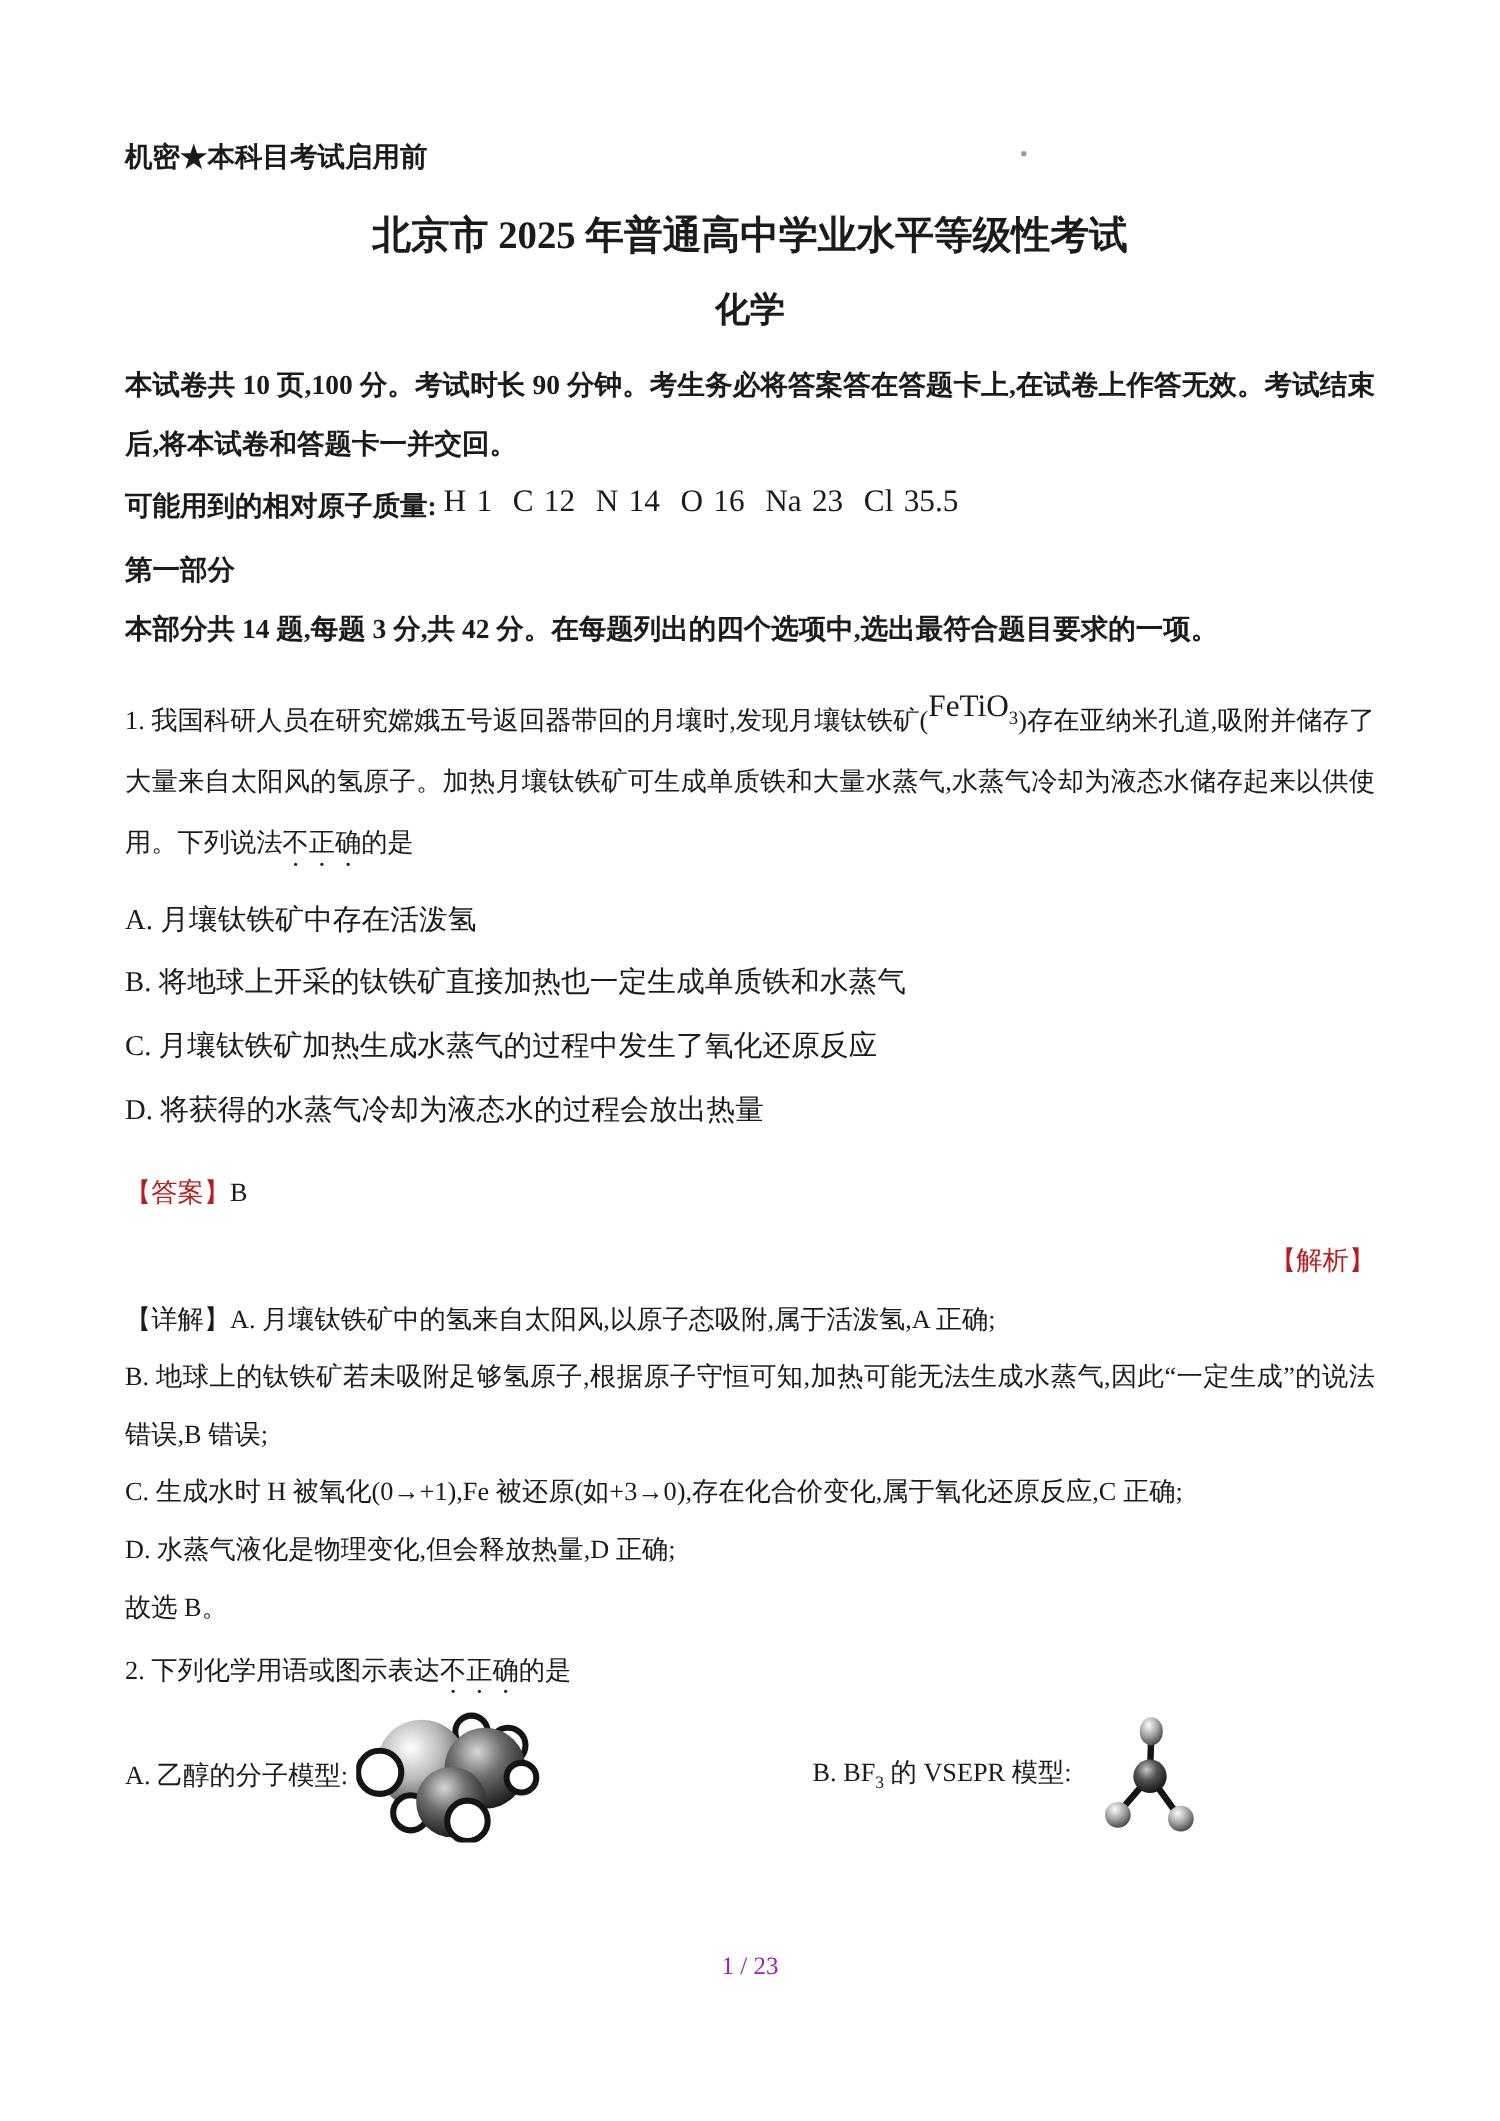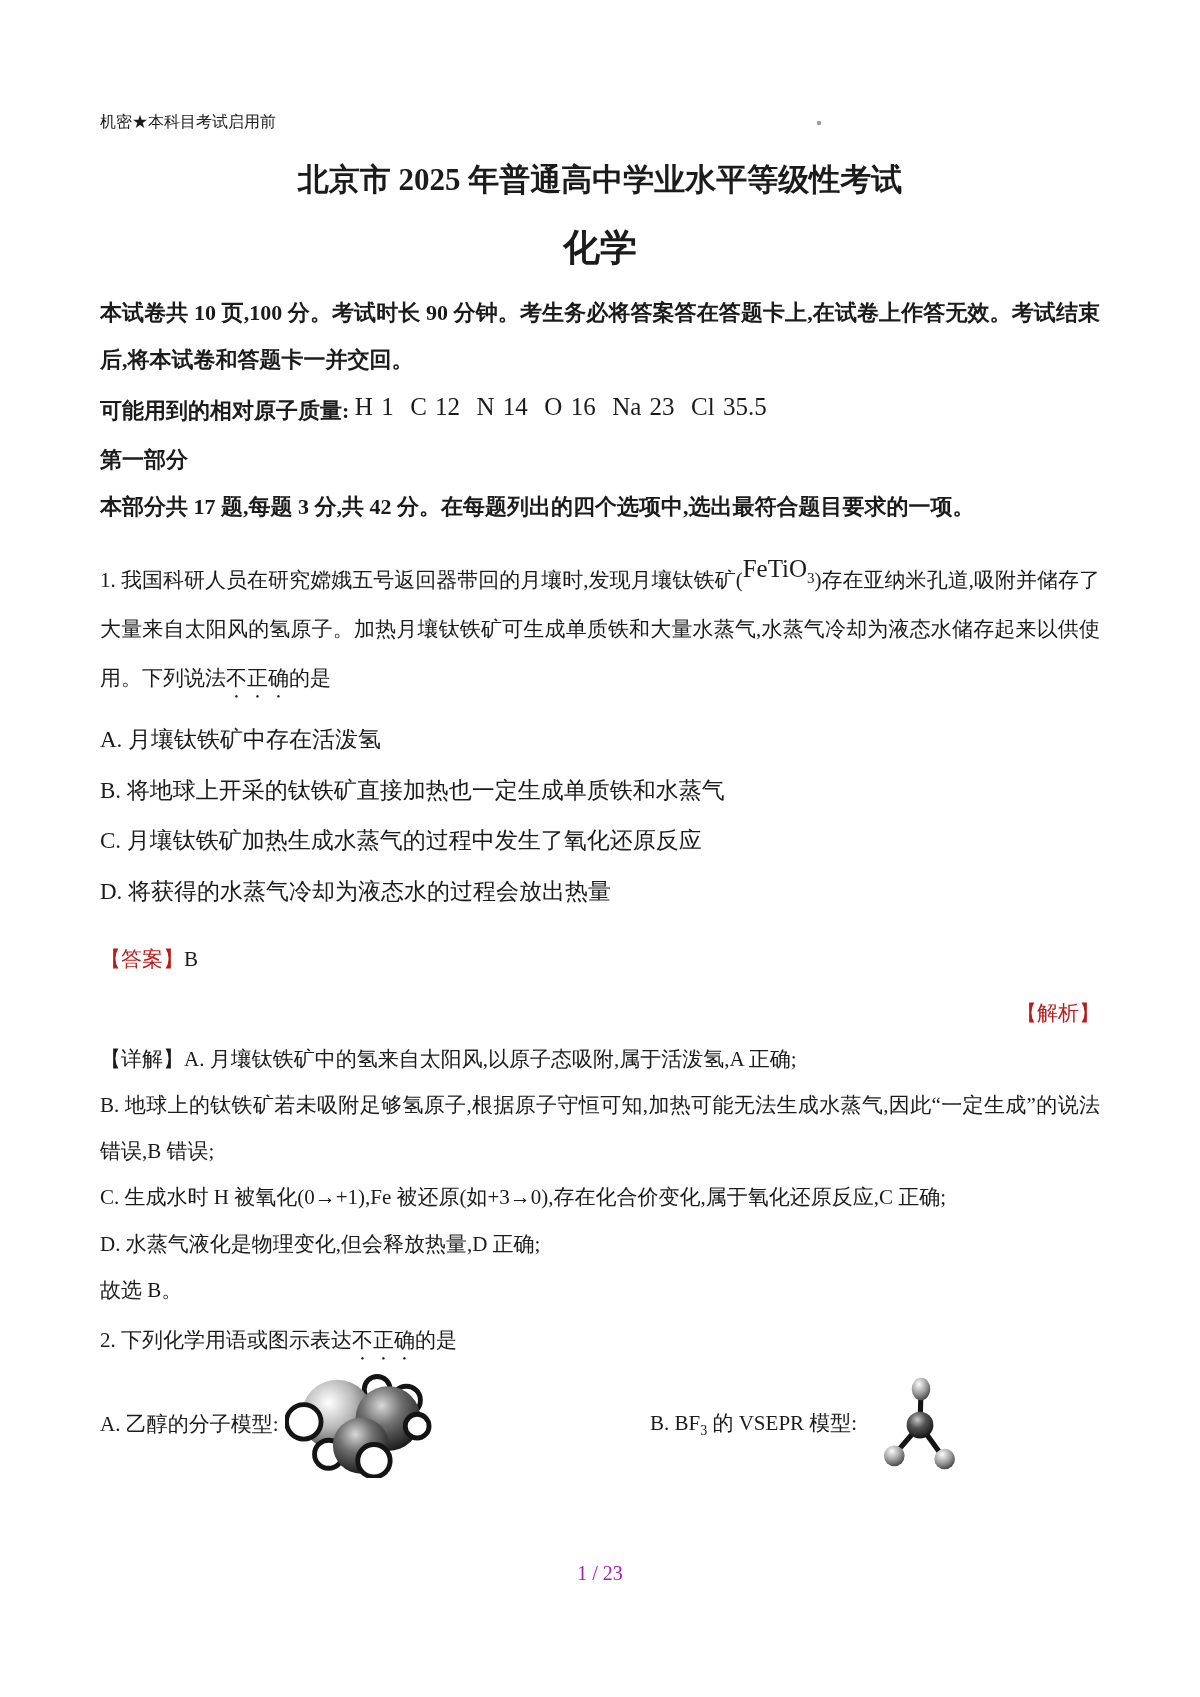--- a/index.html
+++ b/index.html
@@ -11,23 +11,23 @@
     box-sizing:border-box;
     padding:112px 100px 0 100px;
     font-family:"Liberation Serif", serif;
     color:#1b1b1b;
     overflow:hidden;
   }
   .artifact-dot{
     position:absolute;left:817px;top:121px;width:4px;height:4px;
     background:#9a9aa2;border-radius:1px;
   }
-  .confidential{font-size:16px;font-weight:normal;margin:0;line-height:1.3;}
+  .confidential{font-size:22px;font-weight:bold;margin:0;line-height:1.3;}
   .title{font-size:31px;font-weight:bold;text-align:center;margin:26px 0 0;line-height:1.35;}
-  .subject{font-size:37px;font-weight:bold;text-align:center;margin:22px 0 0;line-height:1.35;}
+  .subject{font-size:28px;font-weight:bold;text-align:center;margin:22px 0 0;line-height:1.35;}
   .intro{font-size:22px;font-weight:bold;line-height:2.14;text-align:justify;margin:16px 0 0;}
   .mass-line{font-size:22px;margin:0;line-height:2.14;}
   .mass-label{font-weight:bold;text-align:center;}
   .mass-values{
     font-size:25px;position:relative;top:-3px;word-spacing:2px;
     font-family:"Liberation Serif", serif;
   }
   .part-heading{font-size:22px;font-weight:bold;margin:0;line-height:2.14;}
   .part-desc{font-size:22px;font-weight:bold;line-height:2.14;text-align:justify;margin:0;}
   .stem{font-size:21px;line-height:2.33;text-align:justify;margin:26px 0 0;}
@@ -71,21 +71,21 @@
   <p class="confidential">机密★本科目考试启用前</p>
 
   <h1 class="title">北京市 2025 年普通高中学业水平等级性考试</h1>
   <h2 class="subject">化学</h2>
 
   <p class="intro">本试卷共 10 页,100 分。考试时长 90 分钟。考生务必将答案答在答题卡上,在试卷上作答无效。考试结束后,将本试卷和答题卡一并交回。</p>
 
   <p class="mass-line"><span class="mass-label">可能用到的相对原子质量:</span> <span class="mass-values">H 1&nbsp;&nbsp;C 12&nbsp;&nbsp;N 14&nbsp;&nbsp;O 16&nbsp;&nbsp;Na 23&nbsp;&nbsp;Cl 35.5</span></p>
 
   <h3 class="part-heading">第一部分</h3>
-  <p class="part-desc">本部分共 17 题,每题 3 分,共 42 分。在每题列出的四个选项中,选出最符合题目要求的一项。</p>
+  <p class="part-desc">本部分共 14 题,每题 3 分,共 42 分。在每题列出的四个选项中,选出最符合题目要求的一项。</p>
 
   <p class="stem"><span>1. 我国科研人员在研究嫦娥五号返回器带回的月壤时,发现月壤钛铁矿(</span><span class="formula"><span>FeTiO</span><sub>3</sub></span><span>)存在亚纳米孔道,吸附并储存了大量来自太阳风的氢原子。加热月壤钛铁矿可生成单质铁和大量水蒸气,水蒸气冷却为液态水储存起来以供使用。下列说法</span><span class="em-dots">不正确</span><span>的是</span></p>
 
   <div class="options">
     <p class="option">A. 月壤钛铁矿中存在活泼氢</p>
     <p class="option">B. 将地球上开采的钛铁矿直接加热也一定生成单质铁和水蒸气</p>
     <p class="option">C. 月壤钛铁矿加热生成水蒸气的过程中发生了氧化还原反应</p>
     <p class="option">D. 将获得的水蒸气冷却为液态水的过程会放出热量</p>
   </div>
 

